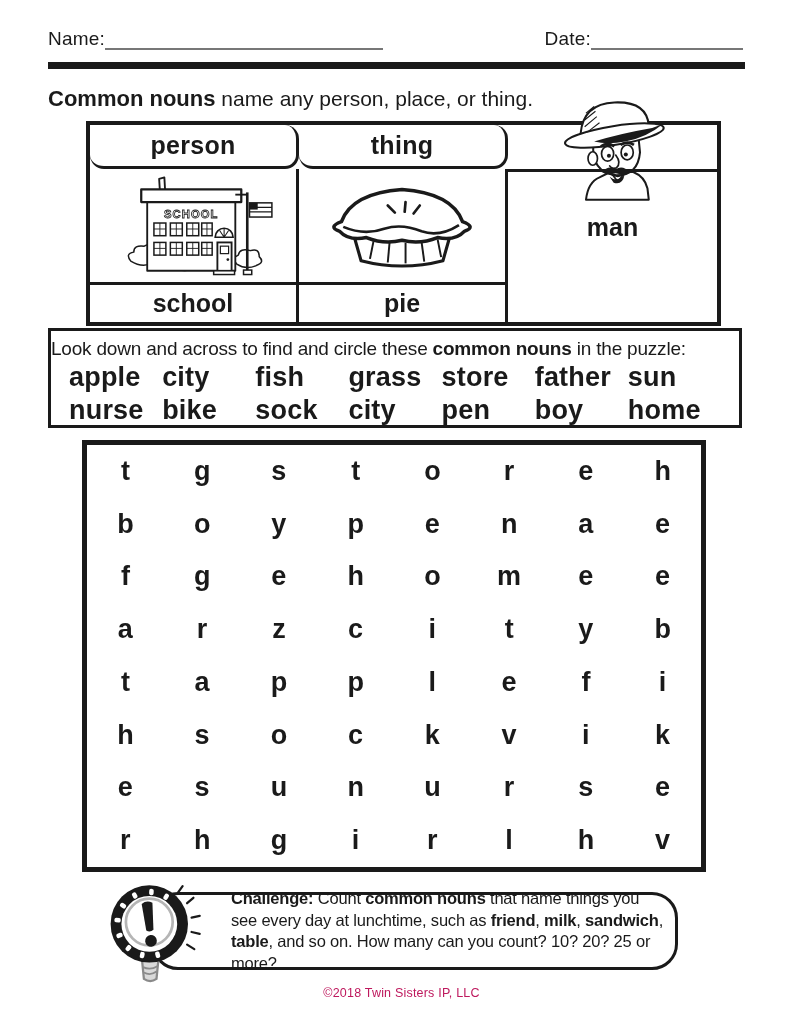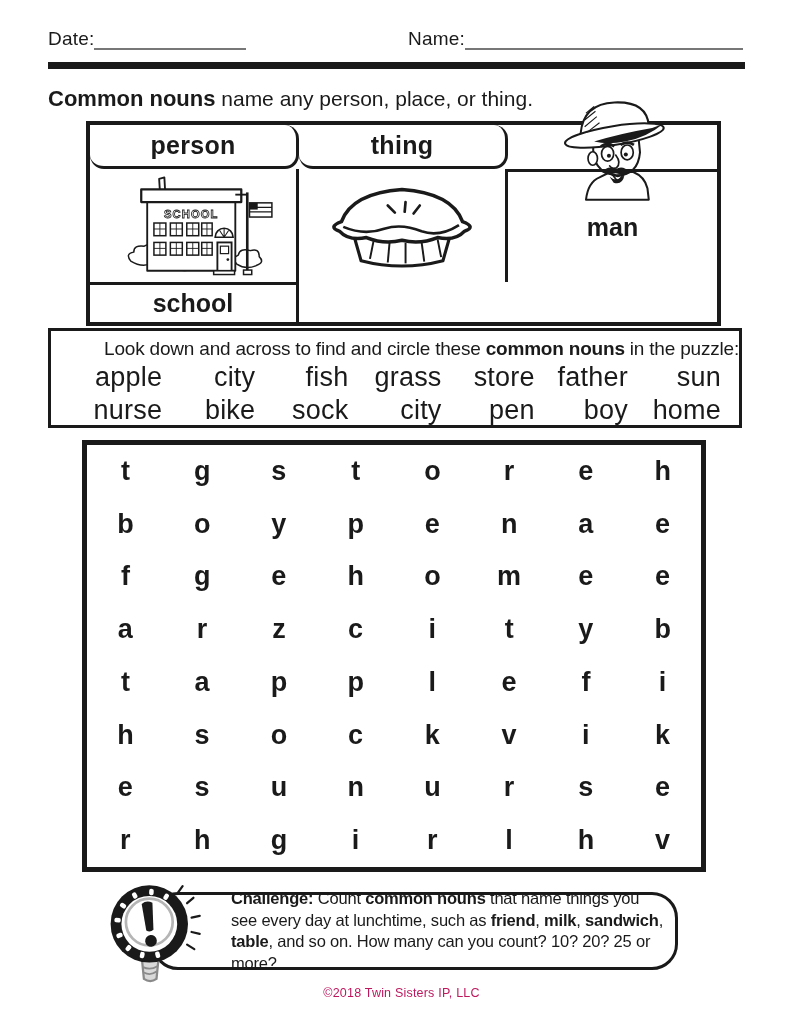--- a/index.html
+++ b/index.html
@@ -26,24 +26,24 @@
   .noun-table > div{border-right:3px solid #1a1a1a;display:flex;align-items:center;justify-content:center;}
   .noun-table > div:nth-child(3n){border-right:none;}
   .nt-head{border-bottom:3px solid #1a1a1a;font-size:25px;font-weight:700;letter-spacing:.3px;border-radius:14px;}
   .nt-label{border-top:3px solid #1a1a1a;font-size:25px;font-weight:700;}
   .nt-img svg{display:block;}
   
   .word-box{
     position:absolute;top:328px;left:48px;width:694px;height:100px;
     border:3px solid #1a1a1a;box-sizing:border-box;
   }
-  .word-instr{margin-top:7px;text-align:right;font-size:19px;letter-spacing:-.2px;}
+  .word-instr{margin-top:7px;text-align:left;font-size:19px;letter-spacing:-.2px;}
   .word-instr b{font-weight:700;}
   .word-row{display:grid;grid-template-columns:repeat(7,1fr);padding:0 18px;margin-top:2px;}
-  .word-row span{font-size:27px;font-weight:400;text-align:right;letter-spacing:.2px;}
+  .word-row span{font-size:27px;font-weight:700;text-align:left;letter-spacing:.2px;}
   
   .puzzle{
     position:absolute;top:440px;left:82px;width:624px;height:432px;
     border:5px solid #1a1a1a;box-sizing:border-box;
   }
   .puzzle-grid{
     display:grid;width:100%;height:100%;
     grid-template-columns:repeat(8,1fr);grid-template-rows:repeat(8,1fr);
   }
   .puzzle-grid span{
@@ -62,24 +62,24 @@
   
   .footer{position:absolute;top:986px;left:4px;width:100%;text-align:center;font-size:12.5px;color:#be185d;letter-spacing:.2px;}
 </style>
 </head>
 <body>
 
 <div class="page">
 
   <div class="head-row">
     <div>
+      <span class="head-label">Name:</span><span class="fill-line name-line"></span>
+    </div>
+    <div>
       <span class="head-label">Date:</span><span class="fill-line date-line"></span>
-    </div>
-    <div>
-      <span class="head-label">Name:</span><span class="fill-line name-line"></span>
     </div>
   </div>
   <div class="rule"></div>
 
   <div class="intro">
     <b>Common nouns</b><span> name any person, place, or thing.</span>
   </div>
 
   <div class="noun-table">
     <div class="nt-head">person</div>
@@ -182,20 +182,21 @@
         <g stroke="#1a1a1a" stroke-width="3" stroke-linecap="round">
           <path d="M84 32 L92 40"></path>
             <path d="M104 28 L103 39"></path>
             <path d="M120 32 L113 41"></path>
         </g>
       </svg>
     </div>
 
     <div class="nt-label">man</div>
     <div class="nt-label">school</div>
+    <div class="nt-label">pie</div>
   </div>
 
   <div class="word-box">
     <div class="word-instr">
       <span>Look down and across to find and circle these </span><b>common nouns</b><span> in the puzzle:</span>
     </div>
     <div id="word-rows">
         <div class="word-row">
           <span>apple</span>
           <span>city</span>

